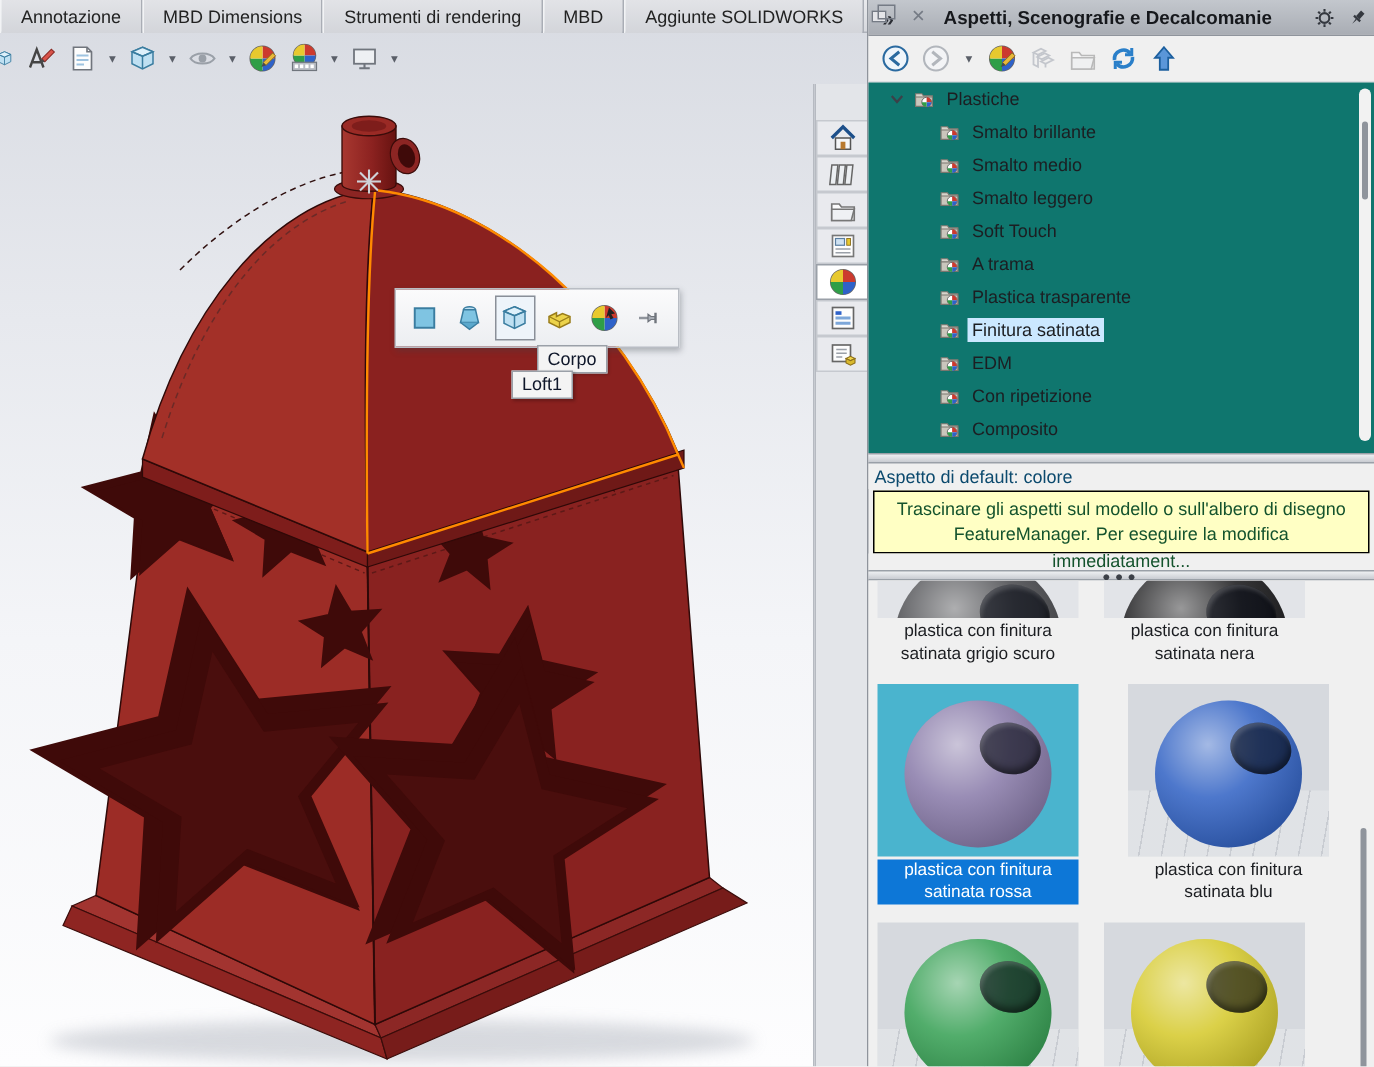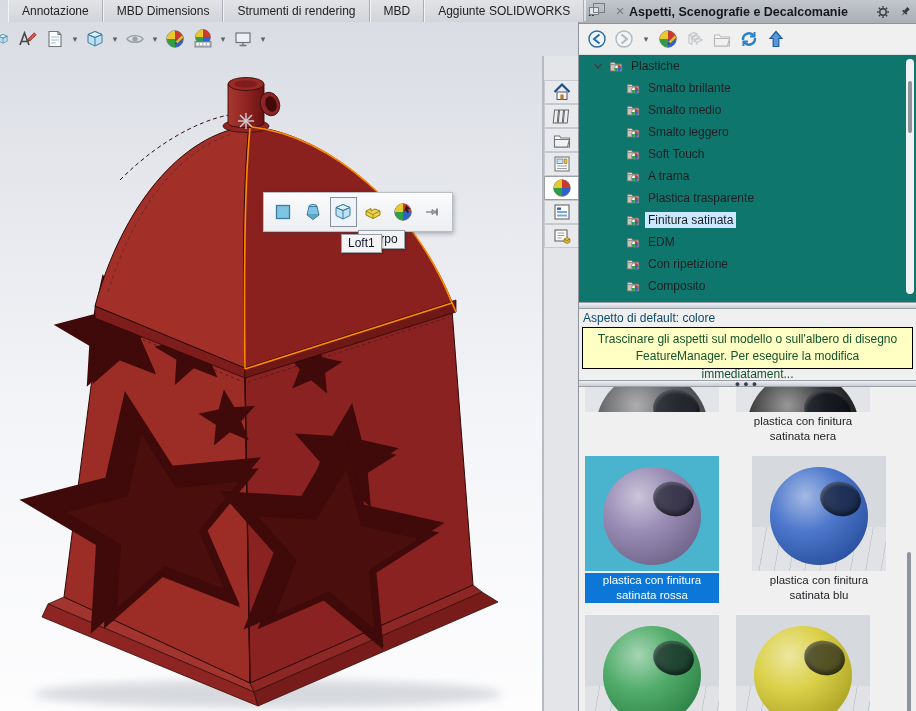--- a/index.html
+++ b/index.html
@@ -5,21 +5,21 @@
   * { margin:0; padding:0; box-sizing:border-box; }
   html,body { width:916px; height:711px; overflow:hidden; font-family:"Liberation Sans", sans-serif; background:#f0f0f0; }
   #app { position:relative; width:916px; height:711px; background:#f0f0f0; overflow:hidden; }
 
   
   #viewport { position:absolute; left:0; top:0; width:578px; height:711px;
     background:linear-gradient(180deg,#d8dbe2 0%,#e7e9ee 30%,#f4f5f8 60%,#fdfdfe 100%); }
   #model-svg { position:absolute; left:0; top:0; }
 
   
-  #tabbar { position:absolute; left:8px; top:0; width:578px; height:22px; display:flex;
+  #tabbar { position:absolute; left:0; top:0; width:578px; height:22px; display:flex;
     background:linear-gradient(180deg,#e9eaed,#d7d9de); border-bottom:1px solid #aeb2ba; z-index:30; }
   .rtab { height:22px; padding:0 13px; display:flex; align-items:center; font-size:12px; color:#222;
     background:linear-gradient(180deg,#e2e3e7,#d3d5da); border-right:1px solid #a9adb5; border-left:1px solid #f2f3f5; cursor:pointer; white-space:nowrap; }
   #winbtns { margin-left:auto; display:flex; align-items:center; gap:6px; padding-right:10px; }
   .winbtn { width:20px; height:16px; display:flex; align-items:center; justify-content:center; color:#757b85; cursor:pointer; }
   .restore-glyph { position:relative; width:10px; height:8px; border:1.5px solid #757b85; background:#e4e5e9; }
   .restore-glyph::before { content:""; position:absolute; left:3px; top:-5px; width:10px; height:8px; border:1.5px solid #757b85; }
   .close-glyph { font-size:15px; line-height:1; }
 
   
@@ -38,21 +38,21 @@
   #vline-vp { position:absolute; left:542px; top:56px; width:1px; height:655px; background:#b6bac1; }
 
   
   #ctxbar { position:absolute; left:263px; top:192px; width:190px; height:40px; background:linear-gradient(180deg,#fbfbfc,#eceef1);
     border:1px solid #b9bdc4; box-shadow:1px 2px 4px rgba(60,65,75,.35); display:flex; align-items:center; justify-content:space-around; padding:0 4px; z-index:40; }
   .cbtn { width:27px; height:30px; display:flex; align-items:center; justify-content:center; cursor:pointer; border:1px solid transparent; }
   .cbtn.hover { border:1px solid #8a8f98; background:#eef4fa; }
   .ctip { position:absolute; background:#f4f4f4; border:1px solid #9aa0a8; box-shadow:1px 1px 2px rgba(0,0,0,.25);
     font-size:12px; color:#0f172a; padding:1px 6px 2px; z-index:41; white-space:nowrap; }
   #ctip1 { left:358px; top:230px; }
-  #ctip2 { left:341px; top:234px; }
+  #ctip2 { left:341px; top:247px; }
 
   
   #taskpane { position:absolute; left:578px; top:0; width:338px; height:711px; background:#f0f0f0; border-left:1px solid #8f949c; }
   #tp-header { height:24px; background:linear-gradient(180deg,#c3c7cd,#a9adb4); border-bottom:1px solid #8f949c;
     display:flex; align-items:center; font-size:12.5px; font-weight:bold; color:#16181c; }
   #tp-header .expand { width:26px; text-align:center; font-size:14px; font-weight:bold; color:#2a2d33; cursor:pointer; }
   #tp-title { flex:1; text-align:center; }
   #tp-header .hbtn { width:22px; display:flex; justify-content:center; cursor:pointer; }
   #tp-toolbar { height:31px; display:flex; align-items:center; gap:7px; padding-left:8px; background:#f0f0f0; border-bottom:1px solid #dcdee2; }
 
@@ -613,20 +613,21 @@
     <div class="hsplit">
         <span class="dots">●●●</span>
       </div>
 
     <div id="tp-thumbs">
 
       <div class="tcell" style="left: 6px; top: 0px; --sphere: #4b4c50;">
         <div class="timg cut-top" style="height:25px; --bg:#e2e4e8;">
             <div class="ball"></div>
           </div>
+        <div class="tlabel">plastica con finitura satinata grigio scuro</div>
       </div>
       <div class="tcell" style="left: 157px; top: 0px; --sphere: #1b1b1d;">
         <div class="timg cut-top" style="height:25px; --bg:#e2e4e8;">
             <div class="ball"></div>
           </div>
         <div class="tlabel">plastica con finitura satinata nera</div>
       </div>
 
       <div class="tcell" style="left: 6px; top: 69px; --sphere: #8b7dab;">
         <div class="timg" style="height:115px; --bg:#4ab4ce;">

